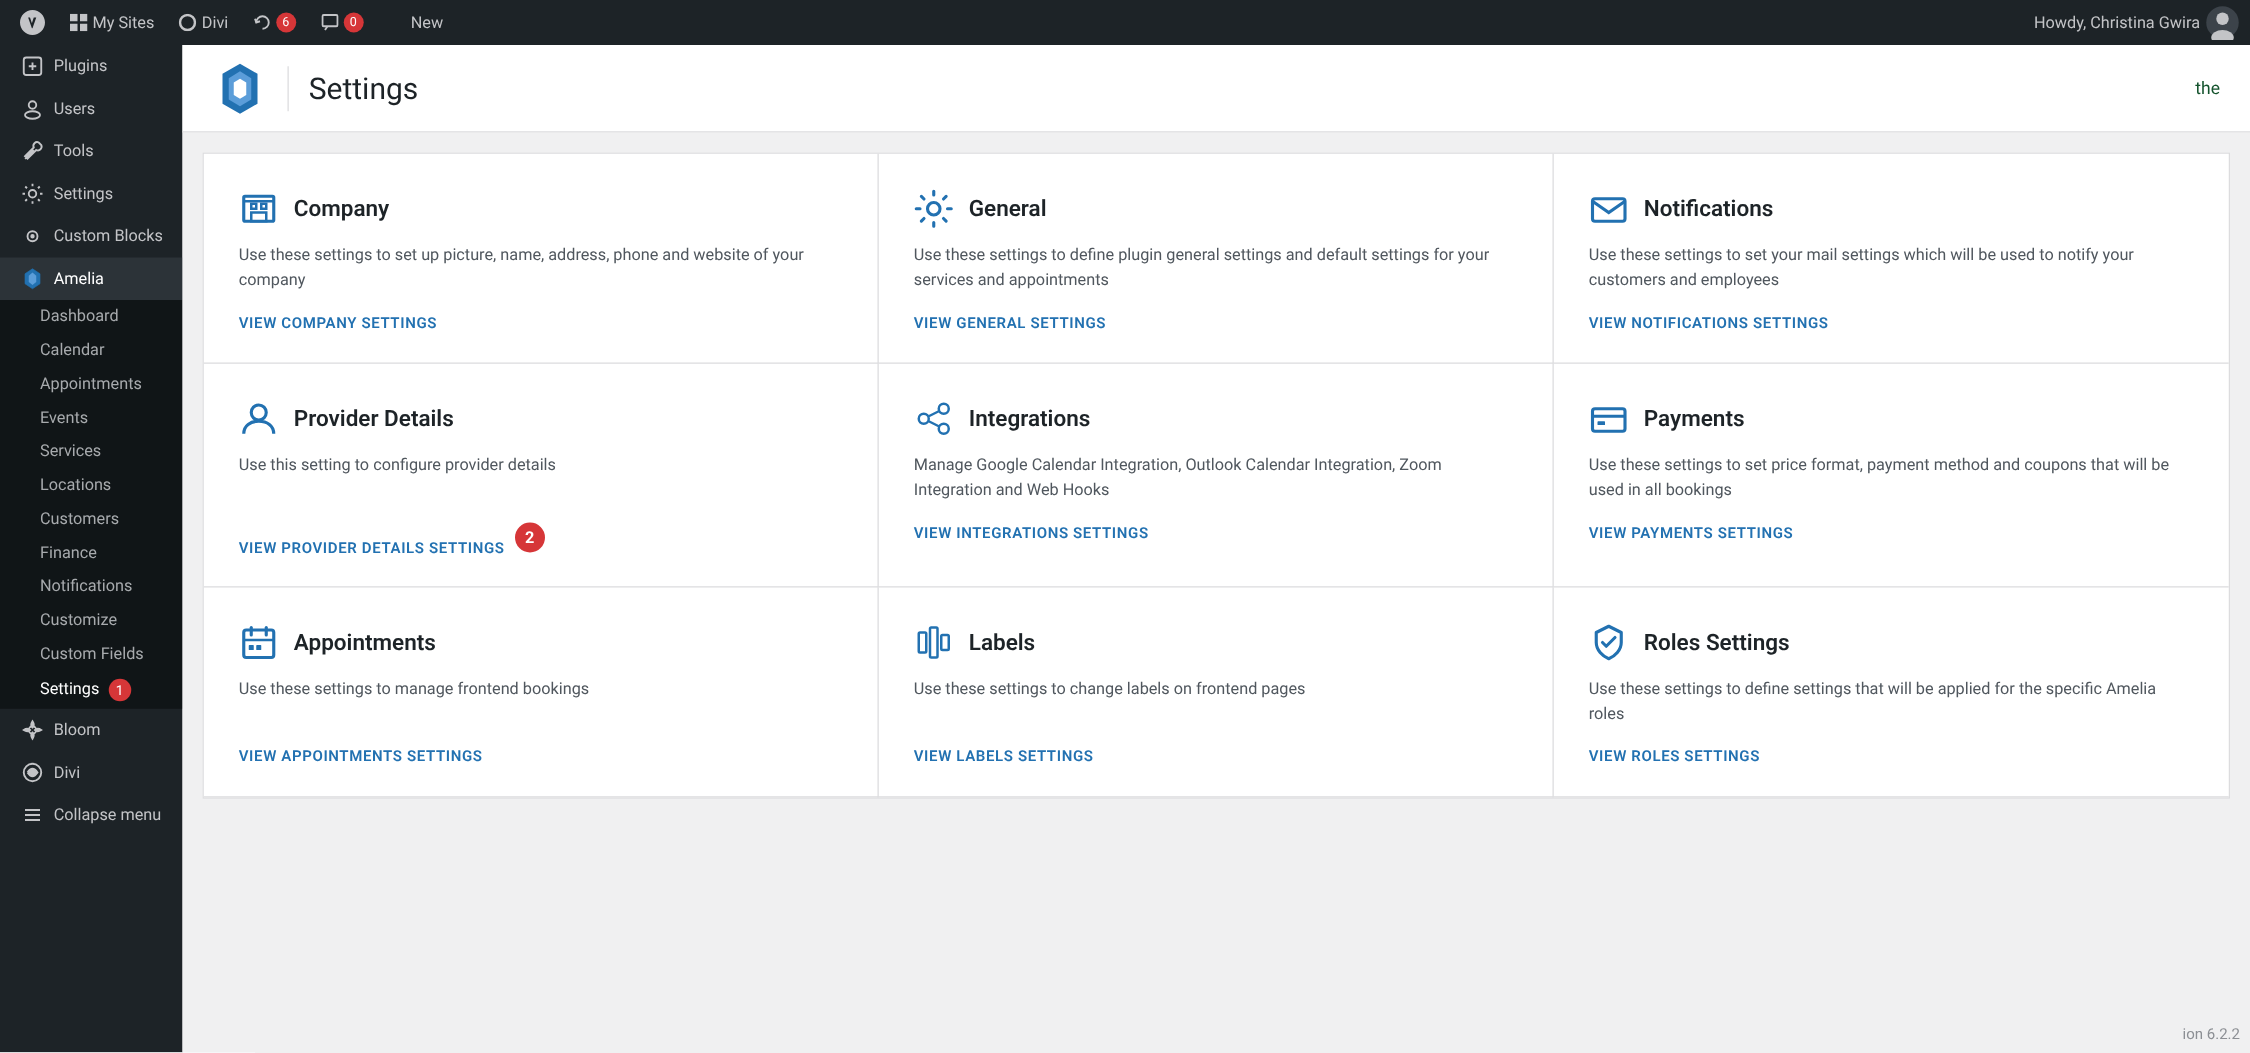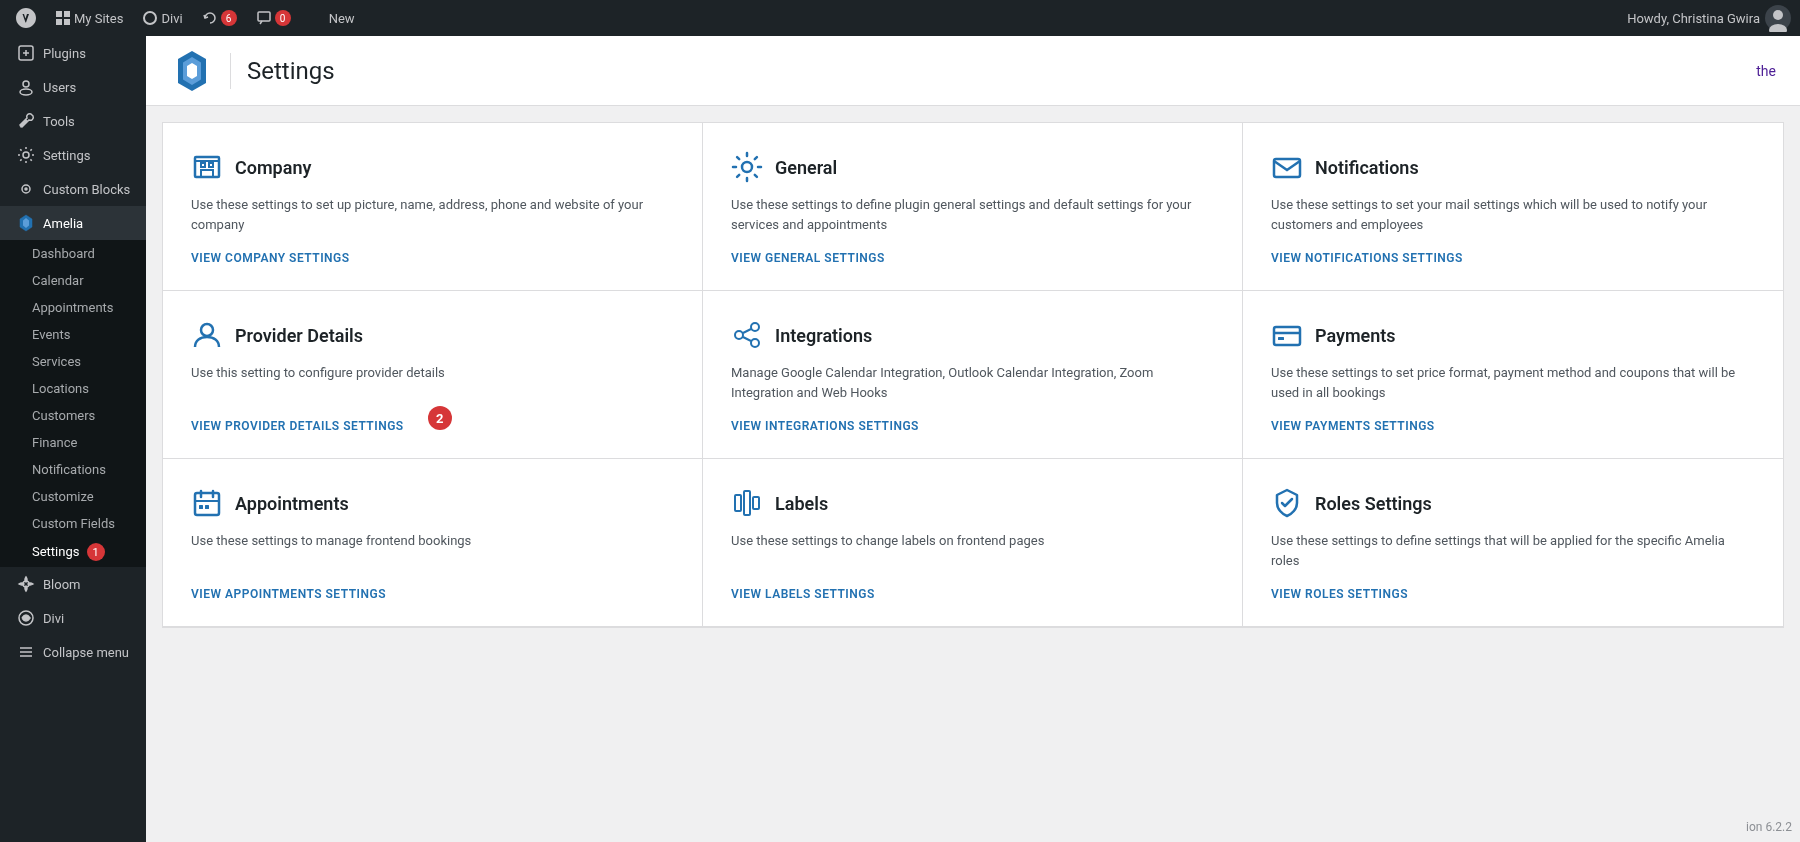--- a/index.html
+++ b/index.html
@@ -65,21 +65,21 @@
     .page-header {
       background: #fff;
       border-bottom: 1px solid #dcdcde;
       padding: 0 24px;
       height: 70px;
       display: flex; align-items: center; gap: 16px;
     }
     .amelia-logo { width: 44px; height: 44px; }
     .header-divider { width: 1px; height: 36px; background: #dcdcde; }
     .page-title { font-size: 24px; font-weight: 400; color: #1d2327; }
-    .header-text-right { margin-left: auto; font-size: 14px; color: #4c1d95; }
+    .header-text-right { margin-left: auto; font-size: 14px; color: #14532d; }
 
     
     .settings-grid {
       display: grid;
       grid-template-columns: repeat(3, 1fr);
       gap: 0;
       background: #fff;
       margin: 16px 16px;
       border: 1px solid #dcdcde;
     }
@@ -94,21 +94,21 @@
     }
     .card-icon { width: 32px; height: 32px; flex-shrink: 0; }
     .card-title { font-size: 18px; font-weight: 600; color: #1d2327; }
     .card-desc { font-size: 13px; color: #50575e; line-height: 1.5; min-height: 40px; }
     .card-link {
       display: inline-block; margin-top: 16px;
       color: #2271b1; font-size: 12px; font-weight: 600;
       text-transform: uppercase; letter-spacing: 0.5px;
       text-decoration: none; cursor: pointer;
     }
-    .card-link-row { display: flex; align-items: center; gap: 24px; }
+    .card-link-row { display: flex; align-items: center; gap: 8px; margin-top: 12px; }
 
     .red-badge {
       display: inline-flex; align-items: center; justify-content: center;
       background: #d63638; color: #fff; border-radius: 50%;
       width: 24px; height: 24px; font-size: 13px; font-weight: 700;
       flex-shrink: 0;
     }
 
     
     .version-text { position: fixed; bottom: 8px; right: 8px; font-size: 12px; color: #8c8f94; }

